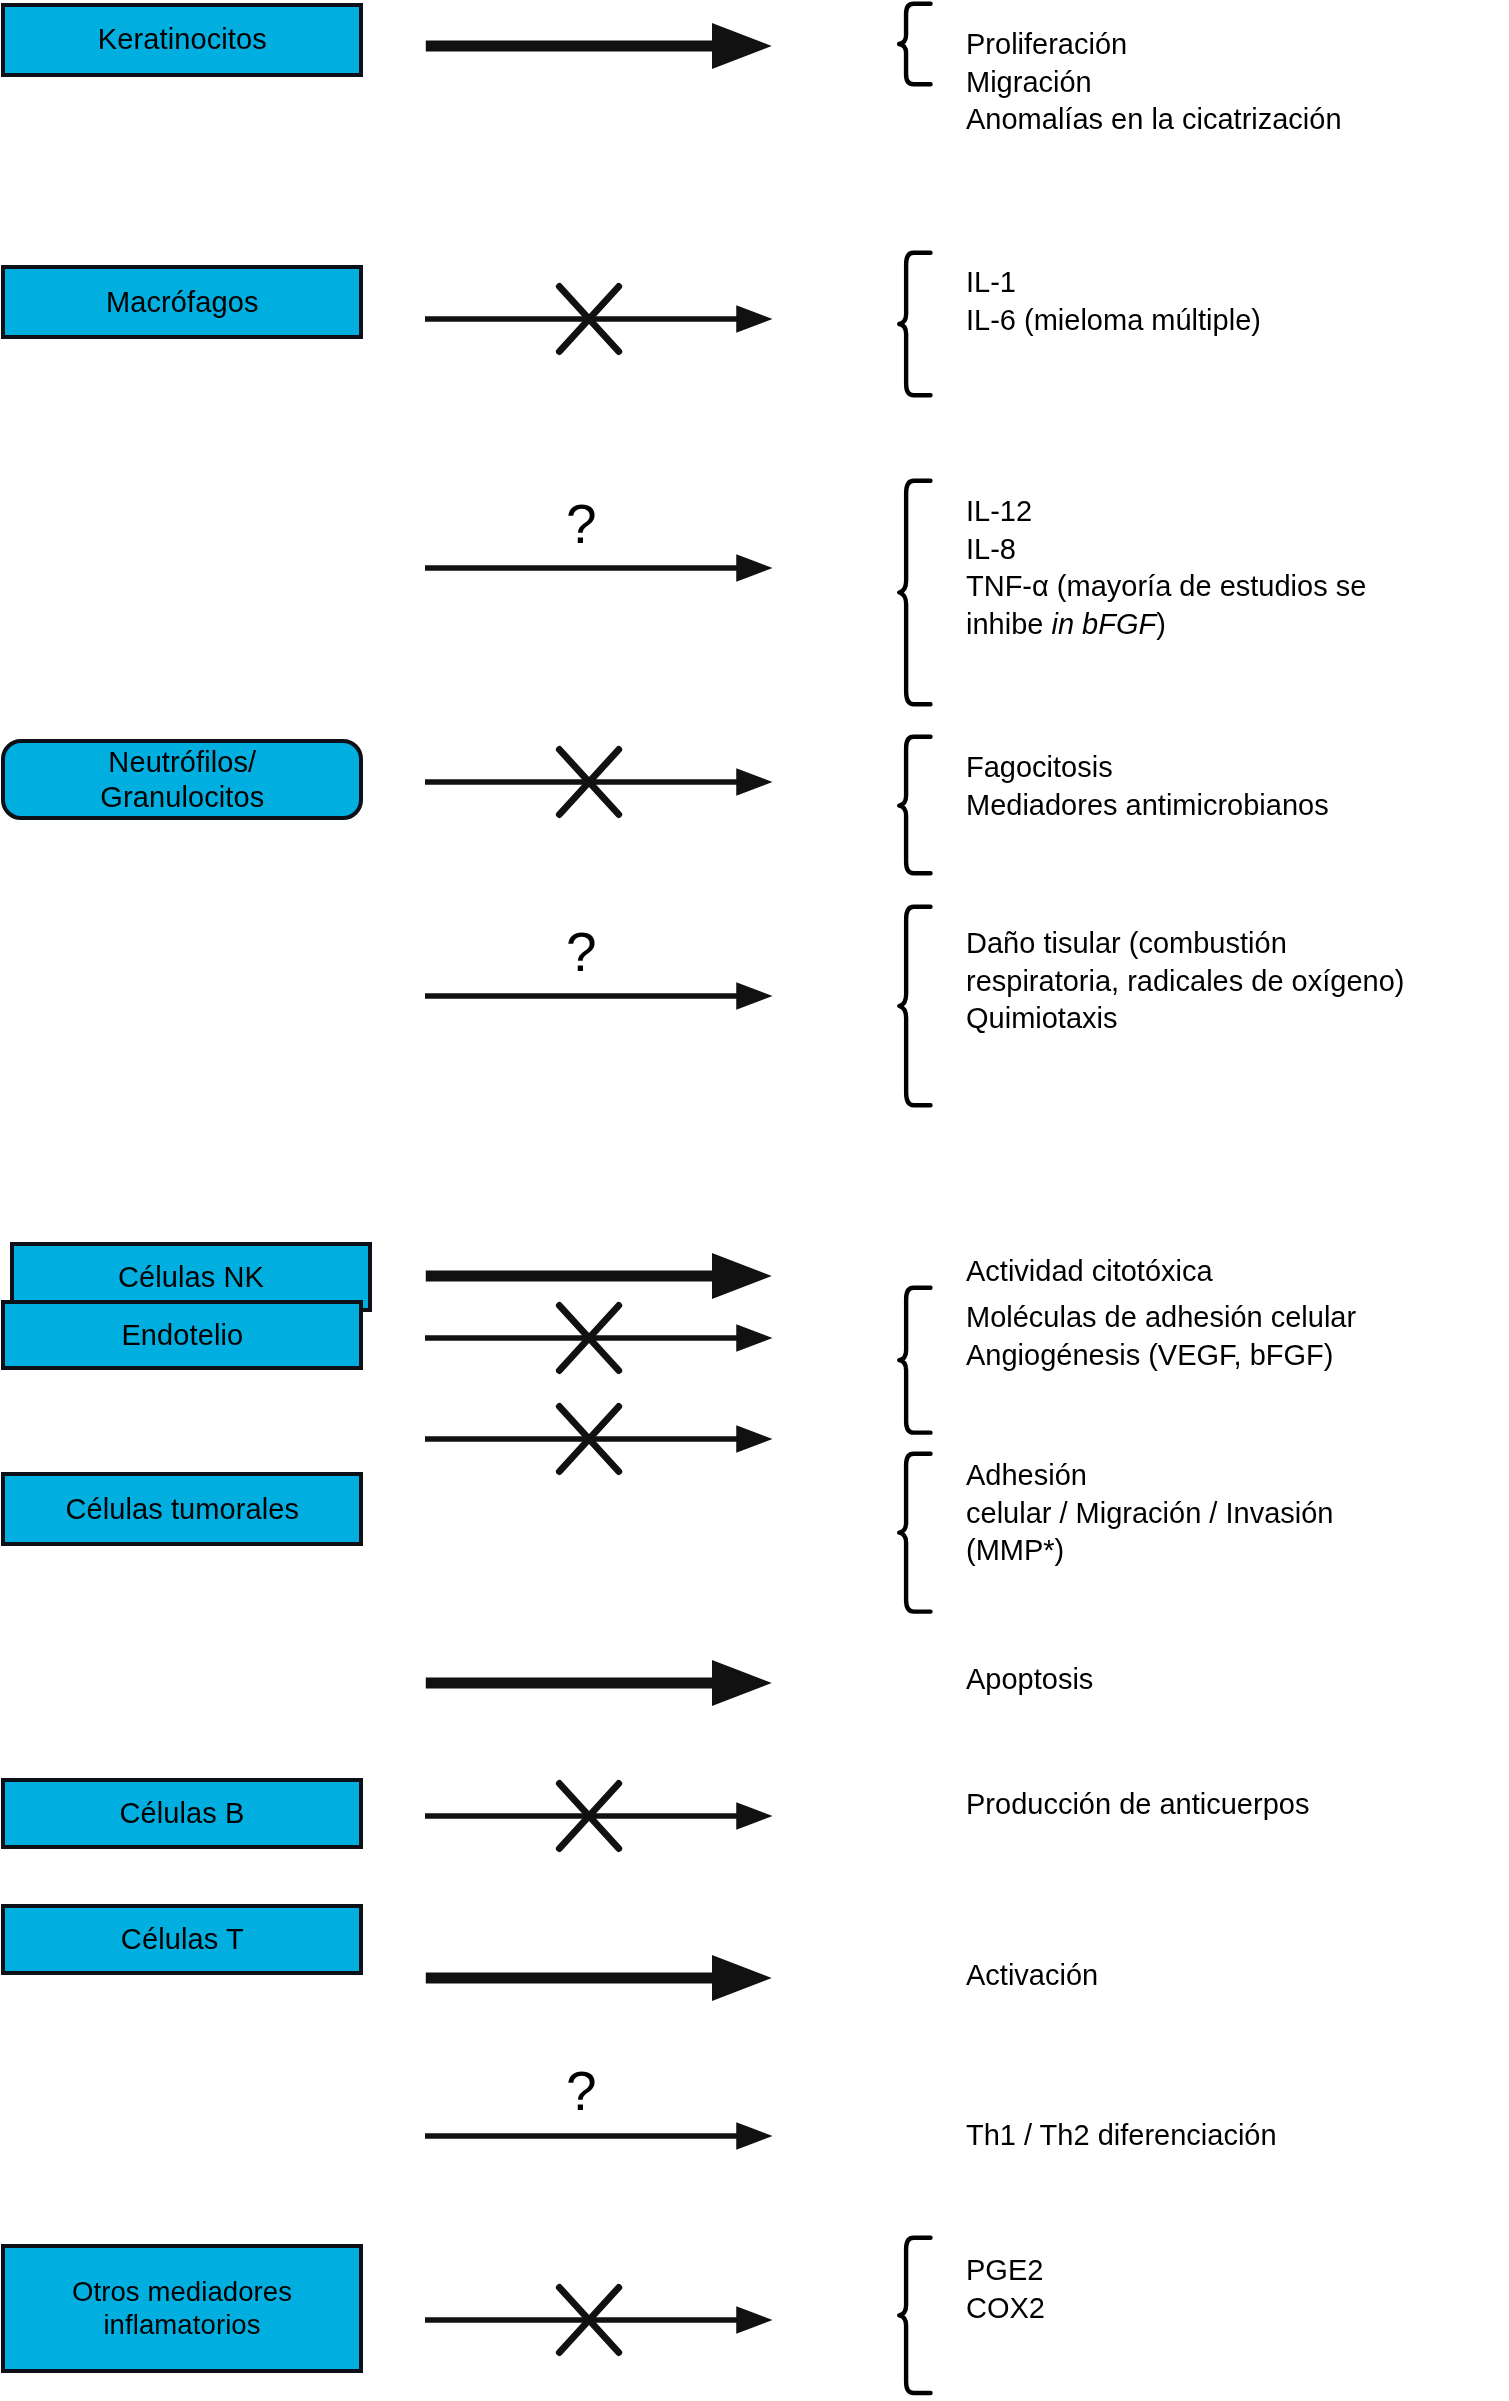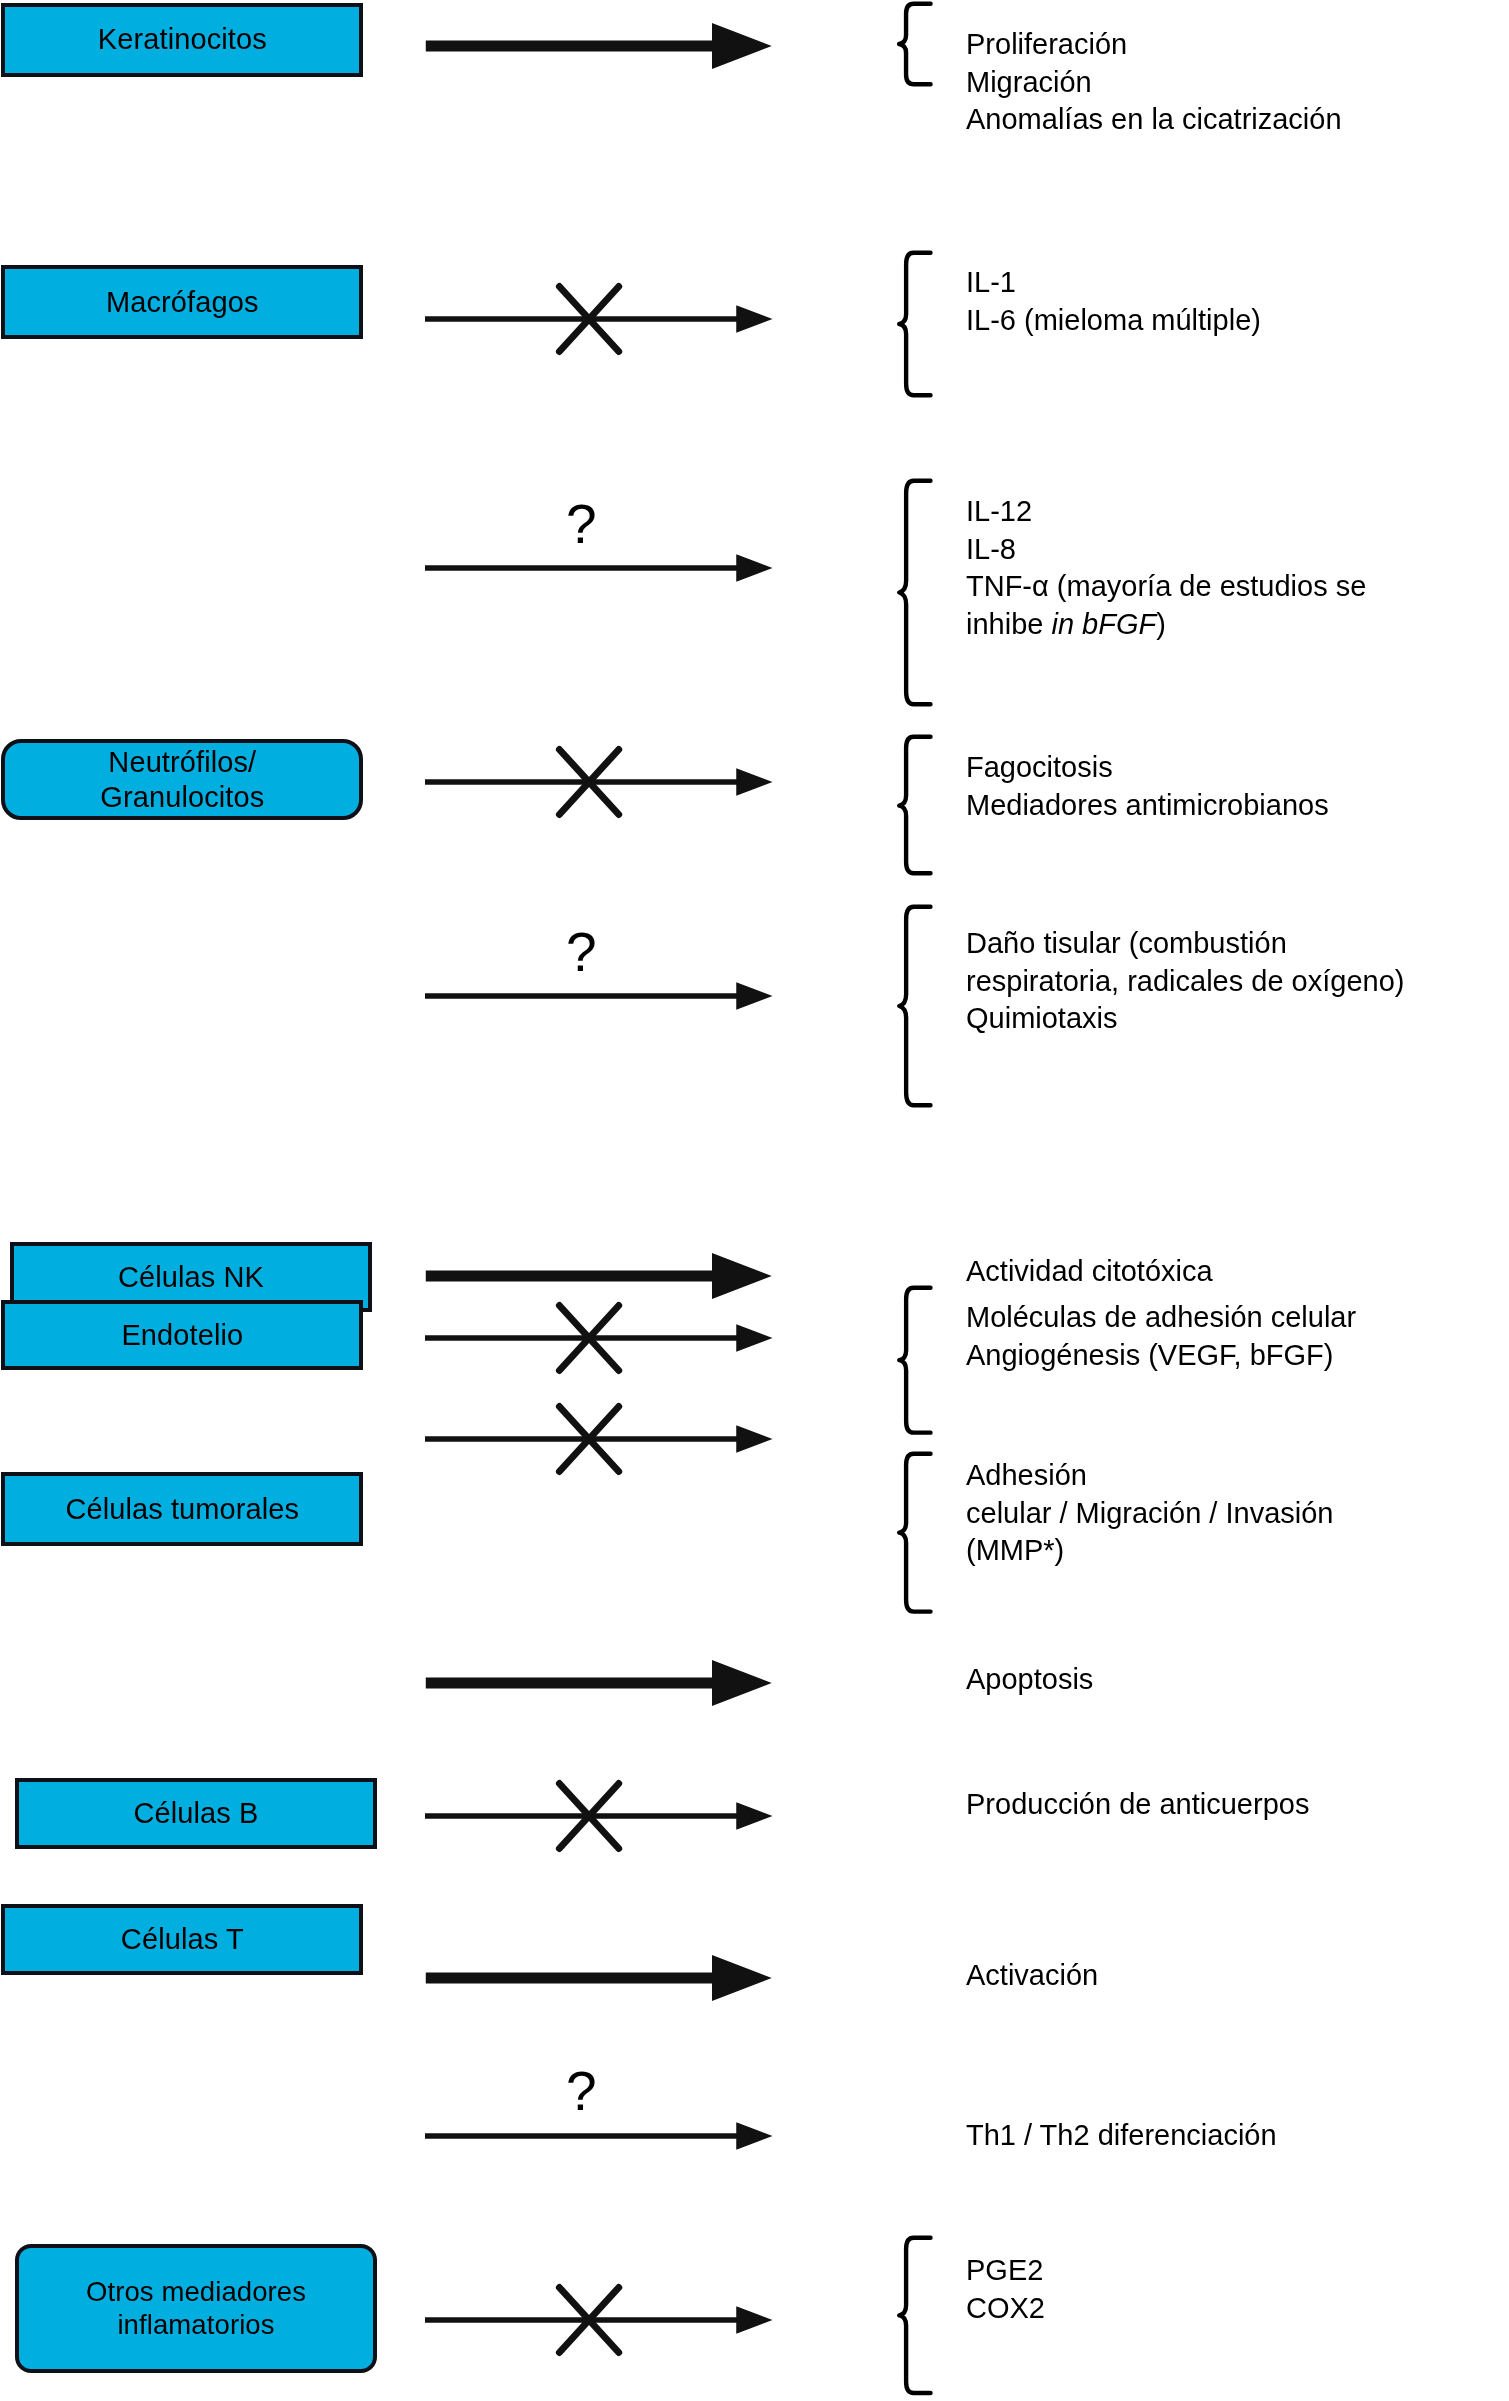--- a/index.html
+++ b/index.html
@@ -219,21 +219,21 @@
   <div class="effects" style="left:966px; top:1457px; width:550px;">Adhesión
 celular / Migración / Invasión
 (MMP*)</div>
 
   <svg class="arrow" style="left:425px; top:1655px;" width="350" height="56" viewBox="0 0 560 90">
     <path d="M0 36 L460 36 L460 8 L556 45 L460 82 L460 54 L0 54 Z" fill="#111111"></path>
   </svg>
 
   <div class="effects" style="left:966px; top:1661px; width:550px;">Apoptosis</div>
 
-  <div class="cell-box" style="left:15px; top:1778px; width:362px; height:71px;">
+  <div class="cell-box" style="left:1px; top:1778px; width:362px; height:71px;">
     <span class="label">Células B</span>
   </div>
 
   <svg class="arrow" style="left:425px; top:1772px;" width="350" height="88" viewBox="0 0 560 140">
     <line x1="0" y1="70" x2="500" y2="70" stroke="#111111" stroke-width="9"></line>
     <path d="M498 48 L556 70 L498 92 Z" fill="#111111"></path>
     <line x1="215" y1="18" x2="310" y2="122" stroke="#111111" stroke-width="11" stroke-linecap="round"></line>
     <line x1="310" y1="18" x2="215" y2="122" stroke="#111111" stroke-width="11" stroke-linecap="round"></line>
   </svg>
 
@@ -251,21 +251,21 @@
 
   <div class="qmark" style="left:566px; top:2064px;">?</div>
 
   <svg class="arrow" style="left:425px; top:2117px;" width="350" height="38" viewBox="0 0 560 60">
     <line x1="0" y1="30" x2="500" y2="30" stroke="#111111" stroke-width="9"></line>
     <path d="M498 8 L556 30 L498 52 Z" fill="#111111"></path>
   </svg>
 
   <div class="effects" style="left:966px; top:2117px; width:550px;">Th1 / Th2 diferenciación</div>
 
-  <div class="cell-box" style="left:15px; top:2244px; width:362px; height:129px; font-size:27.5px;border-radius:16px;">
+  <div class="cell-box" style="left:1px; top:2244px; width:362px; height:129px; font-size:27.5px;">
     <span class="label">Otros mediadores
 inflamatorios</span>
   </div>
 
   <svg class="arrow" style="left:425px; top:2276px;" width="350" height="88" viewBox="0 0 560 140">
     <line x1="0" y1="70" x2="500" y2="70" stroke="#111111" stroke-width="9"></line>
     <path d="M498 48 L556 70 L498 92 Z" fill="#111111"></path>
     <line x1="215" y1="18" x2="310" y2="122" stroke="#111111" stroke-width="11" stroke-linecap="round"></line>
     <line x1="310" y1="18" x2="215" y2="122" stroke="#111111" stroke-width="11" stroke-linecap="round"></line>
   </svg>

